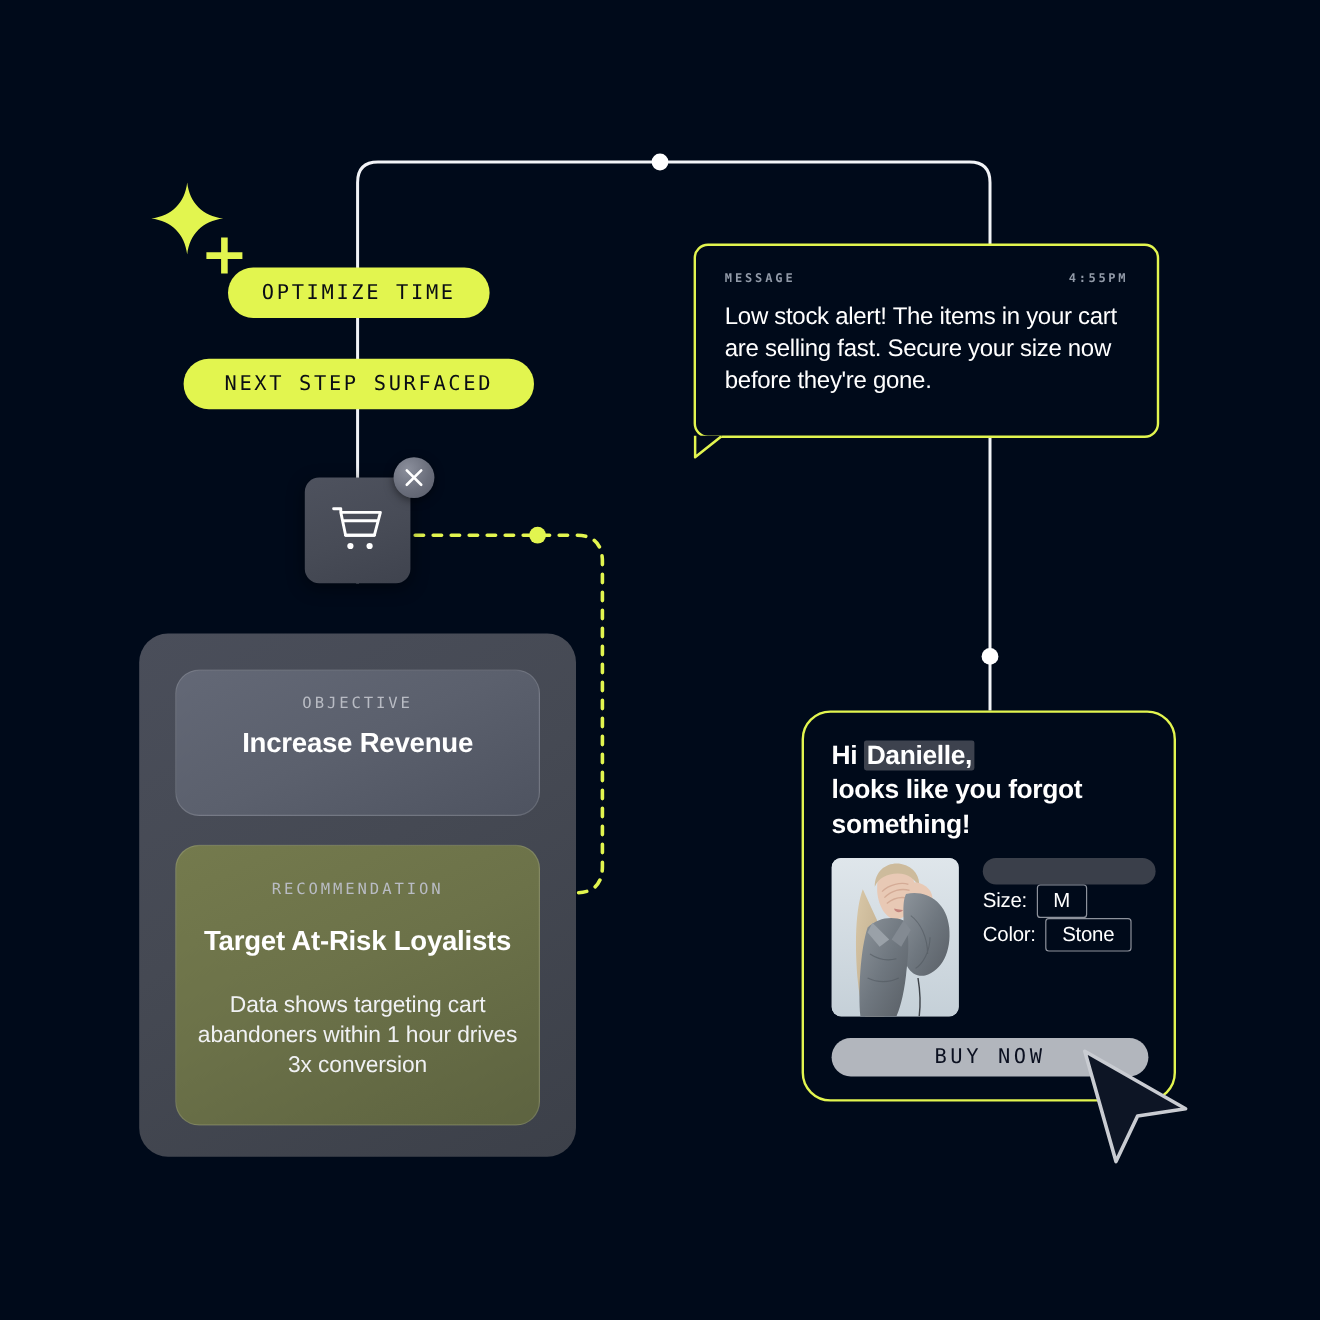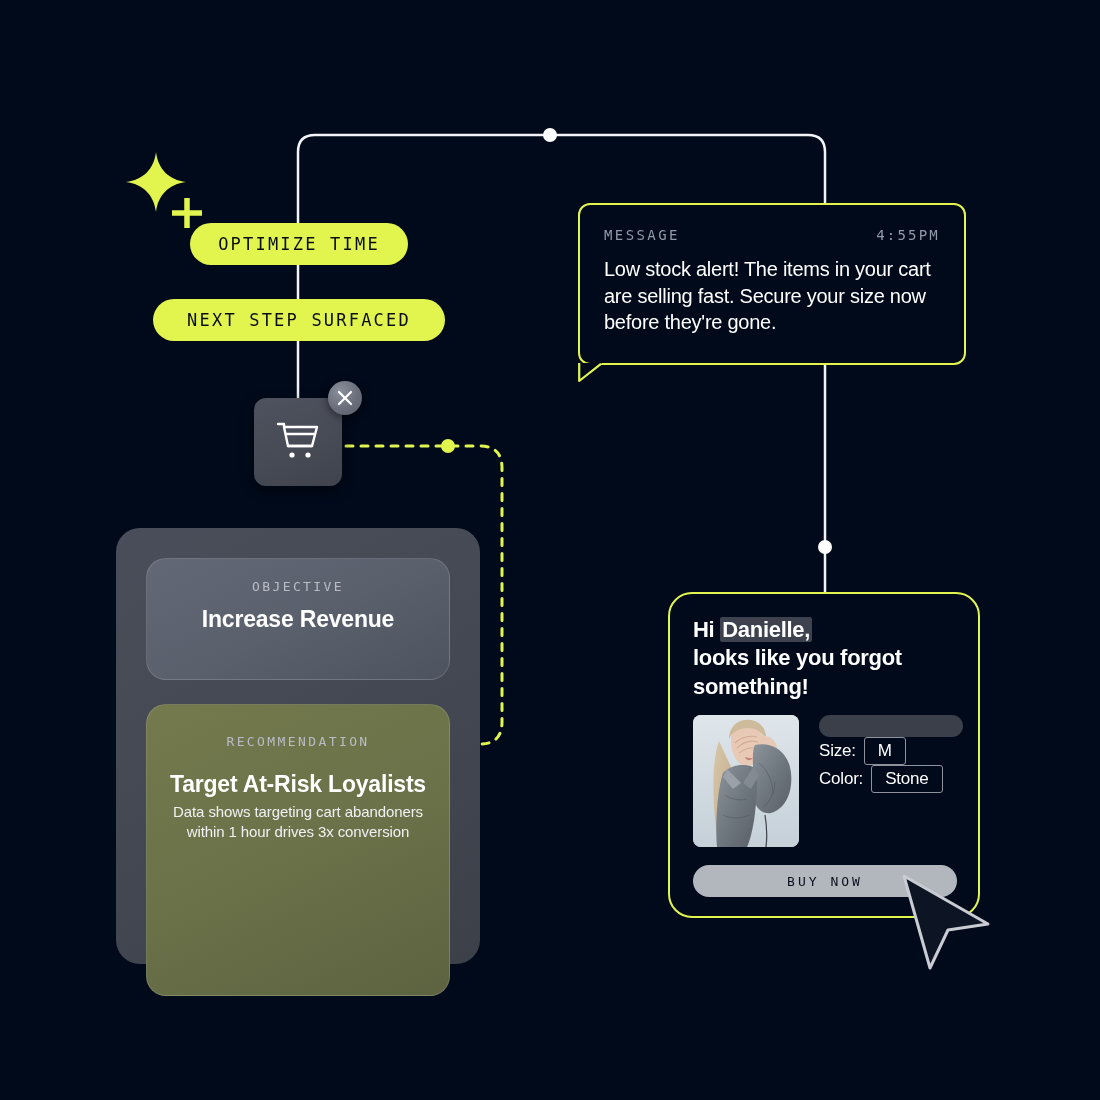--- a/index.html
+++ b/index.html
@@ -111,21 +111,21 @@
     border: 1px solid rgba(255,255,255,0.13);
     text-align: center;
   }
   #objective-card {
     height: 122px;
     background: linear-gradient(155deg, #636876 0%, #5b606d 50%, #4e5360 100%);
     padding: 20px 20px 0;
   }
   #recommendation-card {
     margin-top: 24px;
-    height: 292px;
+    height: 234px;
     background: linear-gradient(155deg, #747a4d 0%, #6c7249 45%, #5d6340 100%);
     padding: 29px 12px 0;
   }
   .kicker {
     font-family: "DejaVu Sans Mono", "Liberation Mono", monospace;
     font-size: 13px;
     letter-spacing: 2.4px;
     color: #b9bcc4;
   }
   #objective-value {
@@ -137,22 +137,22 @@
   }
   #recommendation-title {
     margin-top: 21px;
     font-size: 23px;
     font-weight: bold;
     color: #ffffff;
     line-height: 1.22;
     letter-spacing: -0.2px;
   }
   #recommendation-body {
-    margin-top: 4px;
-    font-size: 15px;
+    margin-top: 28px;
+    font-size: 19px;
     color: #f0f1f3;
     line-height: 1.31;
     letter-spacing: -0.1px;
   }
 
   
   #message-bubble {
     position: absolute;
     left: 578px; top: 203px;
     width: 388px; height: 162px;
@@ -164,23 +164,24 @@
   #message-bubble-tail {
     position: absolute;
     left: 578px; top: 363px;
     width: 26px; height: 20px;
   }
   .msg-head {
     display: flex;
     justify-content: space-between;
     align-items: center;
     font-family: "DejaVu Sans Mono", "Liberation Mono", monospace;
-    font-size: 14px;
+    font-size: 10px;
     letter-spacing: 2.4px;
     color: #919aa8;
+    font-weight: bold;
   }
   #message-body {
     margin-top: 13px;
     font-size: 20px;
     color: #ffffff;
     line-height: 1.33;
     letter-spacing: -0.25px;
   }
 
   
@@ -246,21 +247,21 @@
     bottom: 19px;
     width: 264px;
     height: 32px;
     border-radius: 999px;
     background: #b2b6bd;
     color: #0b1020;
     display: flex;
     align-items: center;
     justify-content: center;
     font-family: "DejaVu Sans Mono", "Liberation Mono", monospace;
-    font-size: 13px;
+    font-size: 17px;
     letter-spacing: 3px;
   }
   #cursor {
     position: absolute;
     left: 900px; top: 872px;
     width: 92px; height: 100px;
     pointer-events: none;
   }
 </style>
 </head>

